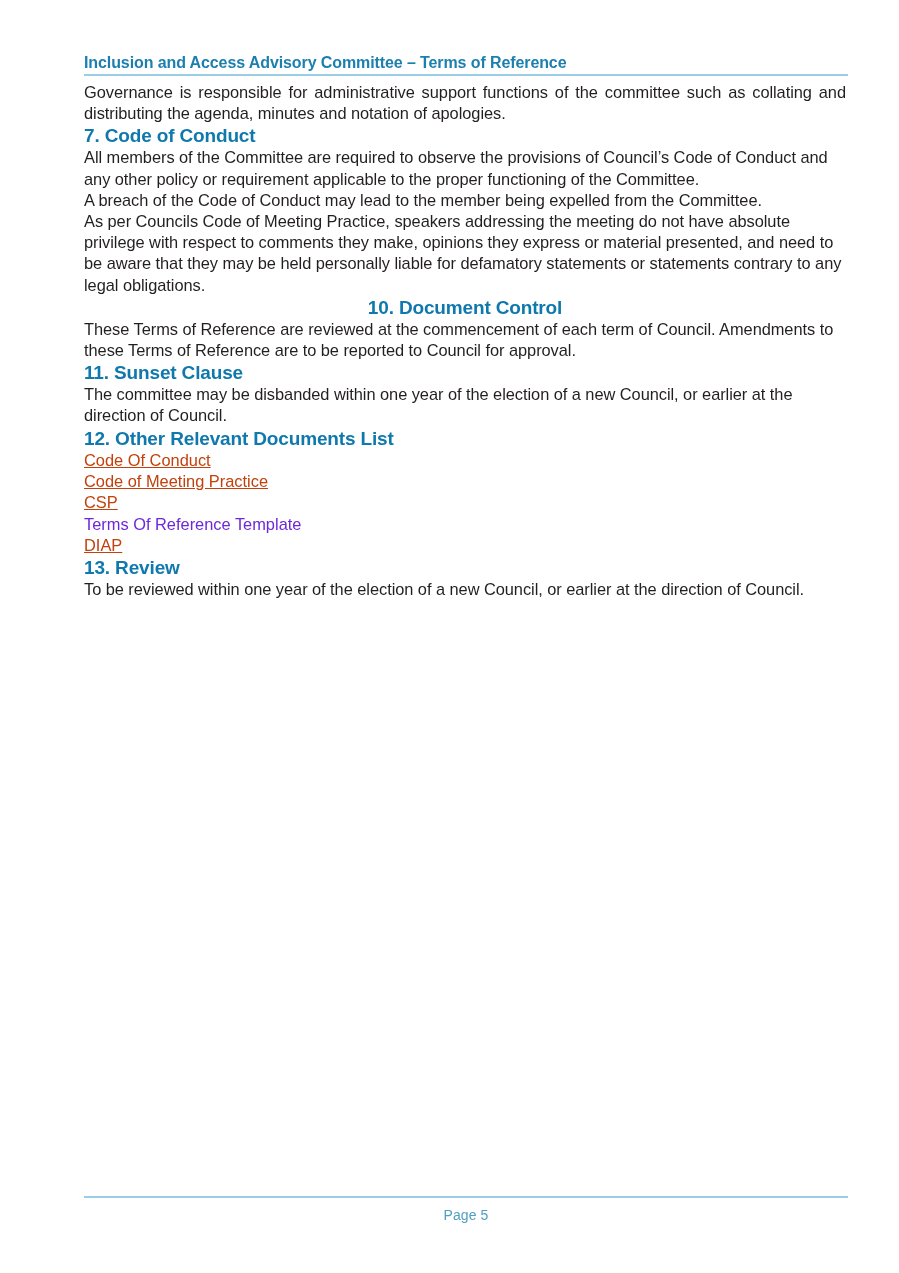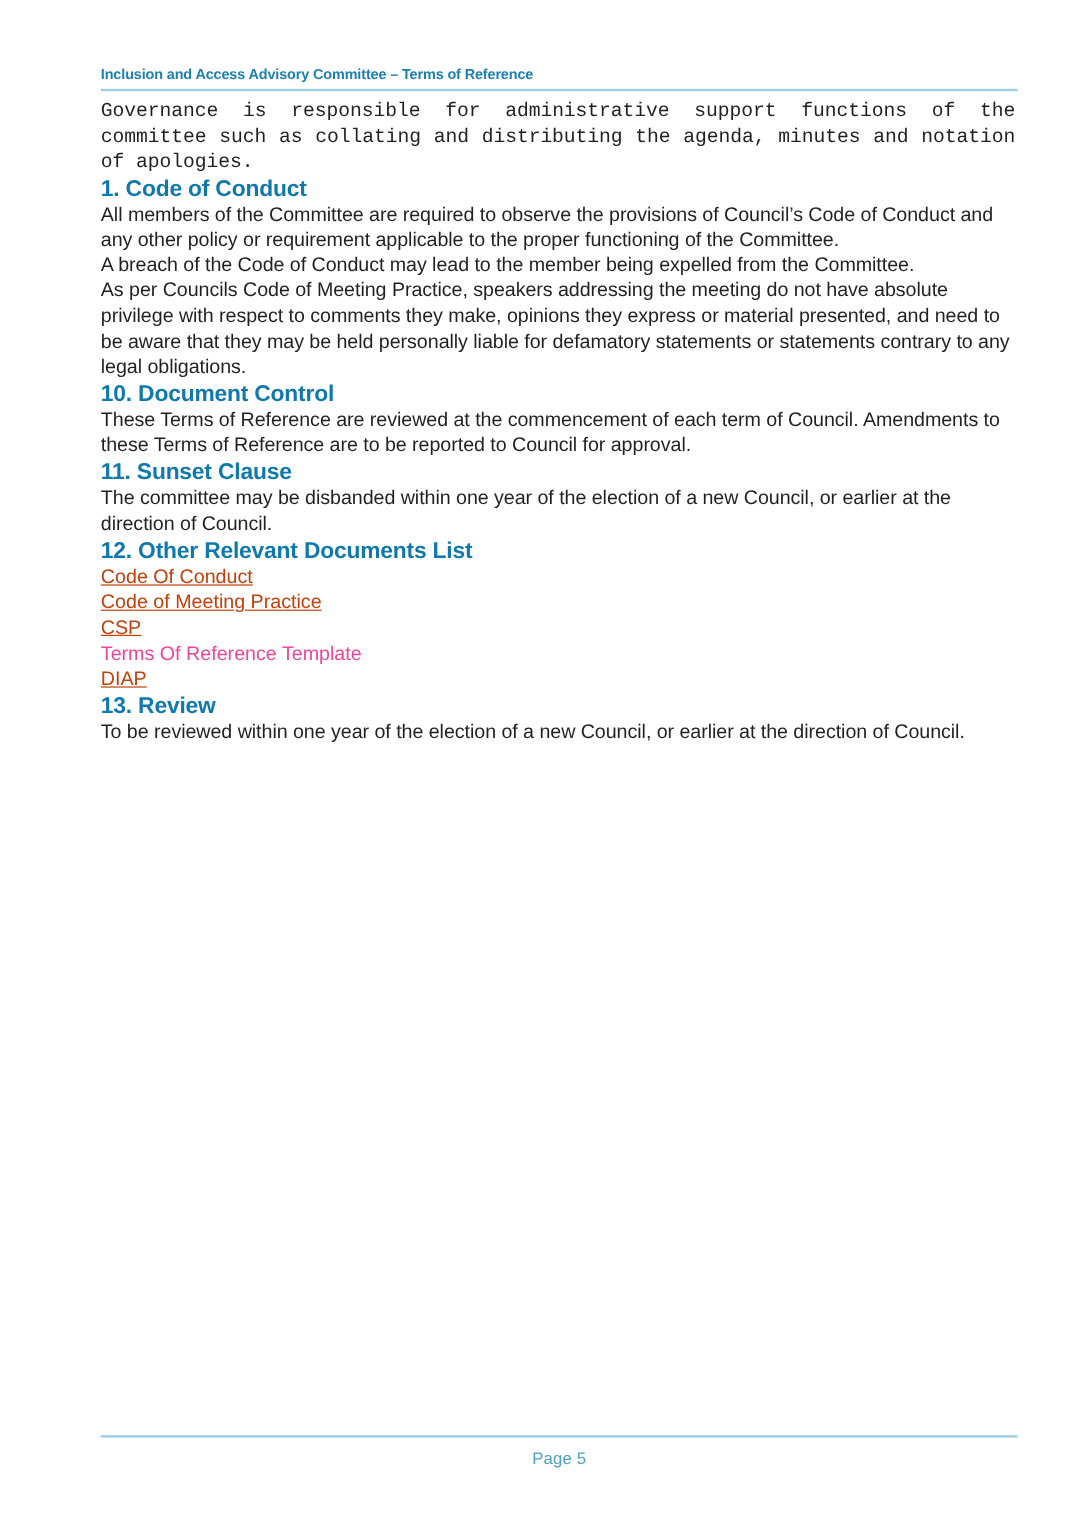--- a/index.html
+++ b/index.html
@@ -23,21 +23,21 @@
   }
 
   
   .doc-header {
     position: absolute;
     left: 84px;
     top: 54px;
     width: 764px;
   }
   .doc-header .header-title {
-    font-size: 12px;
+    font-size: 16px;
     font-weight: bold;
     color: #1b7fb0;
     letter-spacing: -0.1px;
     line-height: 17px;
     white-space: nowrap;
   }
   .doc-header .header-rule {
     margin-top: 3px;
     height: 2px;
     background: #9ccde6;
@@ -66,30 +66,29 @@
     font-size: 16.4px;
     line-height: 21.2px;
     color: #231f20;
     margin: 0;
     padding: 0;
     letter-spacing: -0.05px;
   }
   p.body-text.justified {
     text-align: justify;
     text-align-last: left;
-    font-family: Liberation Mono, monospace;
   }
 
   
   .sp-intro      { margin-top: 0; }
   .sp-h-9        { margin-top: 29px; }
   .sp-p-after-h  { margin-top: 9px; }
   .sp-p          { margin-top: 12px; }
   .sp-p-gap      { margin-top: 30px; }
-  .sp-h-10       { margin-top: 33px; }
+  .sp-h-10       { margin-top: 33px; text-align: center; }
   .sp-h-11       { margin-top: 65px; }
   .sp-p-11       { margin-top: 29px; }
   .sp-h-12       { margin-top: 63px; }
   .sp-links      { margin-top: 7px; }
   .sp-h-13       { margin-top: 30px; }
 
   
   ul.doc-links {
     list-style: none;
     margin: 0;
@@ -100,21 +99,21 @@
     line-height: 21.3px;
     margin: 0;
     padding: 0;
   }
   ul.doc-links li a.doc-link {
     color: #c2410c;
     text-decoration: underline;
     text-underline-offset: 1px;
   }
   ul.doc-links li span.doc-plain {
-    color: #ec4899;
+    color: #6d28d9;
     text-decoration: none;
   }
 
   
   .doc-footer {
     position: absolute;
     left: 84px;
     top: 1196px;
     width: 764px;
   }
@@ -138,21 +137,21 @@
 
   <div class="doc-header">
     <div class="header-title">Inclusion and Access Advisory Committee – Terms of Reference</div>
     <div class="header-rule"></div>
   </div>
 
   <div class="content">
 
     <p class="body-text justified sp-intro">Governance is responsible for administrative support functions of the committee such as collating and distributing the agenda, minutes and notation of apologies.</p>
 
-    <h2 class="section-heading sp-h-9">1. Code of Conduct</h2>
+    <h2 class="section-heading sp-h-9">7. Code of Conduct</h2>
     <p class="body-text sp-p-after-h">All members of the Committee are required to observe the provisions of Council’s Code of Conduct and any other policy or requirement applicable to the proper functioning of the Committee.</p>
     <p class="body-text sp-p">A breach of the Code of Conduct may lead to the member being expelled from the Committee.</p>
     <p class="body-text sp-p-gap">As per Councils Code of Meeting Practice, speakers addressing the meeting do not have absolute privilege with respect to comments they make, opinions they express or material presented, and need to be aware that they may be held personally liable for defamatory statements or statements contrary to any legal obligations.</p>
 
     <h2 class="section-heading sp-h-10">10. Document Control</h2>
     <p class="body-text sp-p-after-h">These Terms of Reference are reviewed at the commencement of each term of Council. Amendments to these Terms of Reference are to be reported to Council for approval.</p>
 
     <h2 class="section-heading sp-h-11">11. Sunset Clause</h2>
     <p class="body-text sp-p-11">The committee may be disbanded within one year of the election of a new Council, or earlier at the direction of Council.</p>
 

